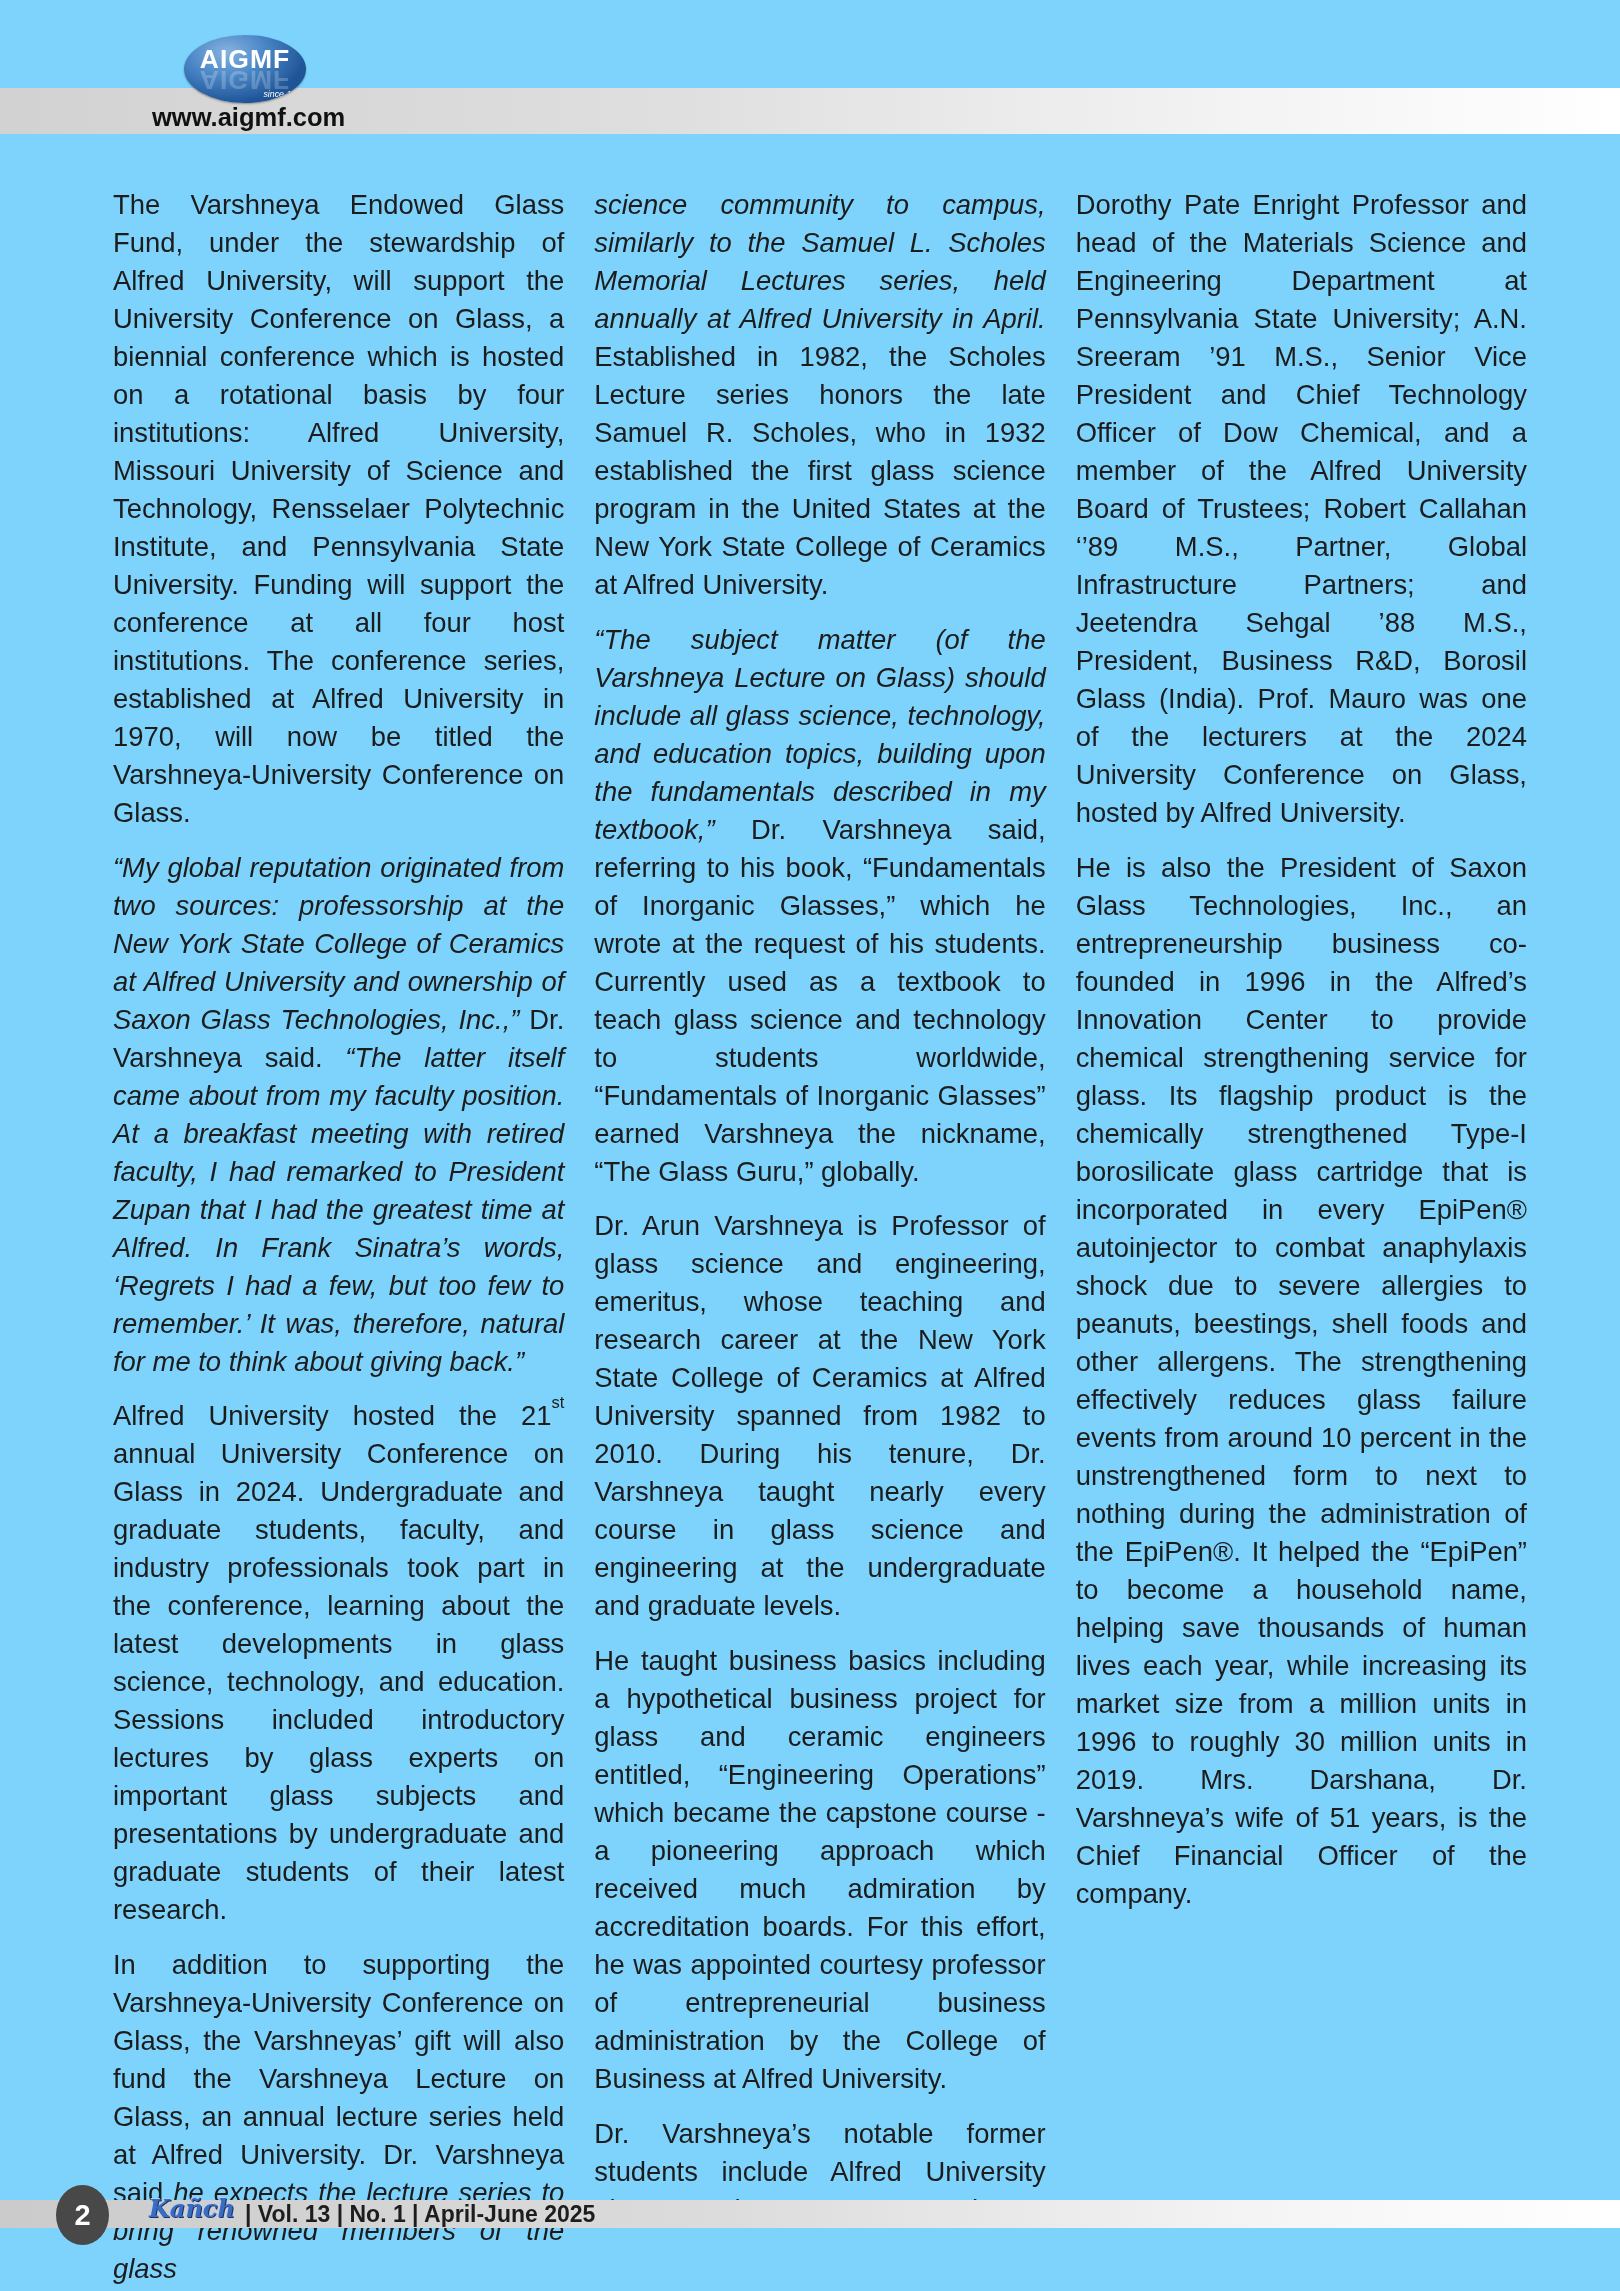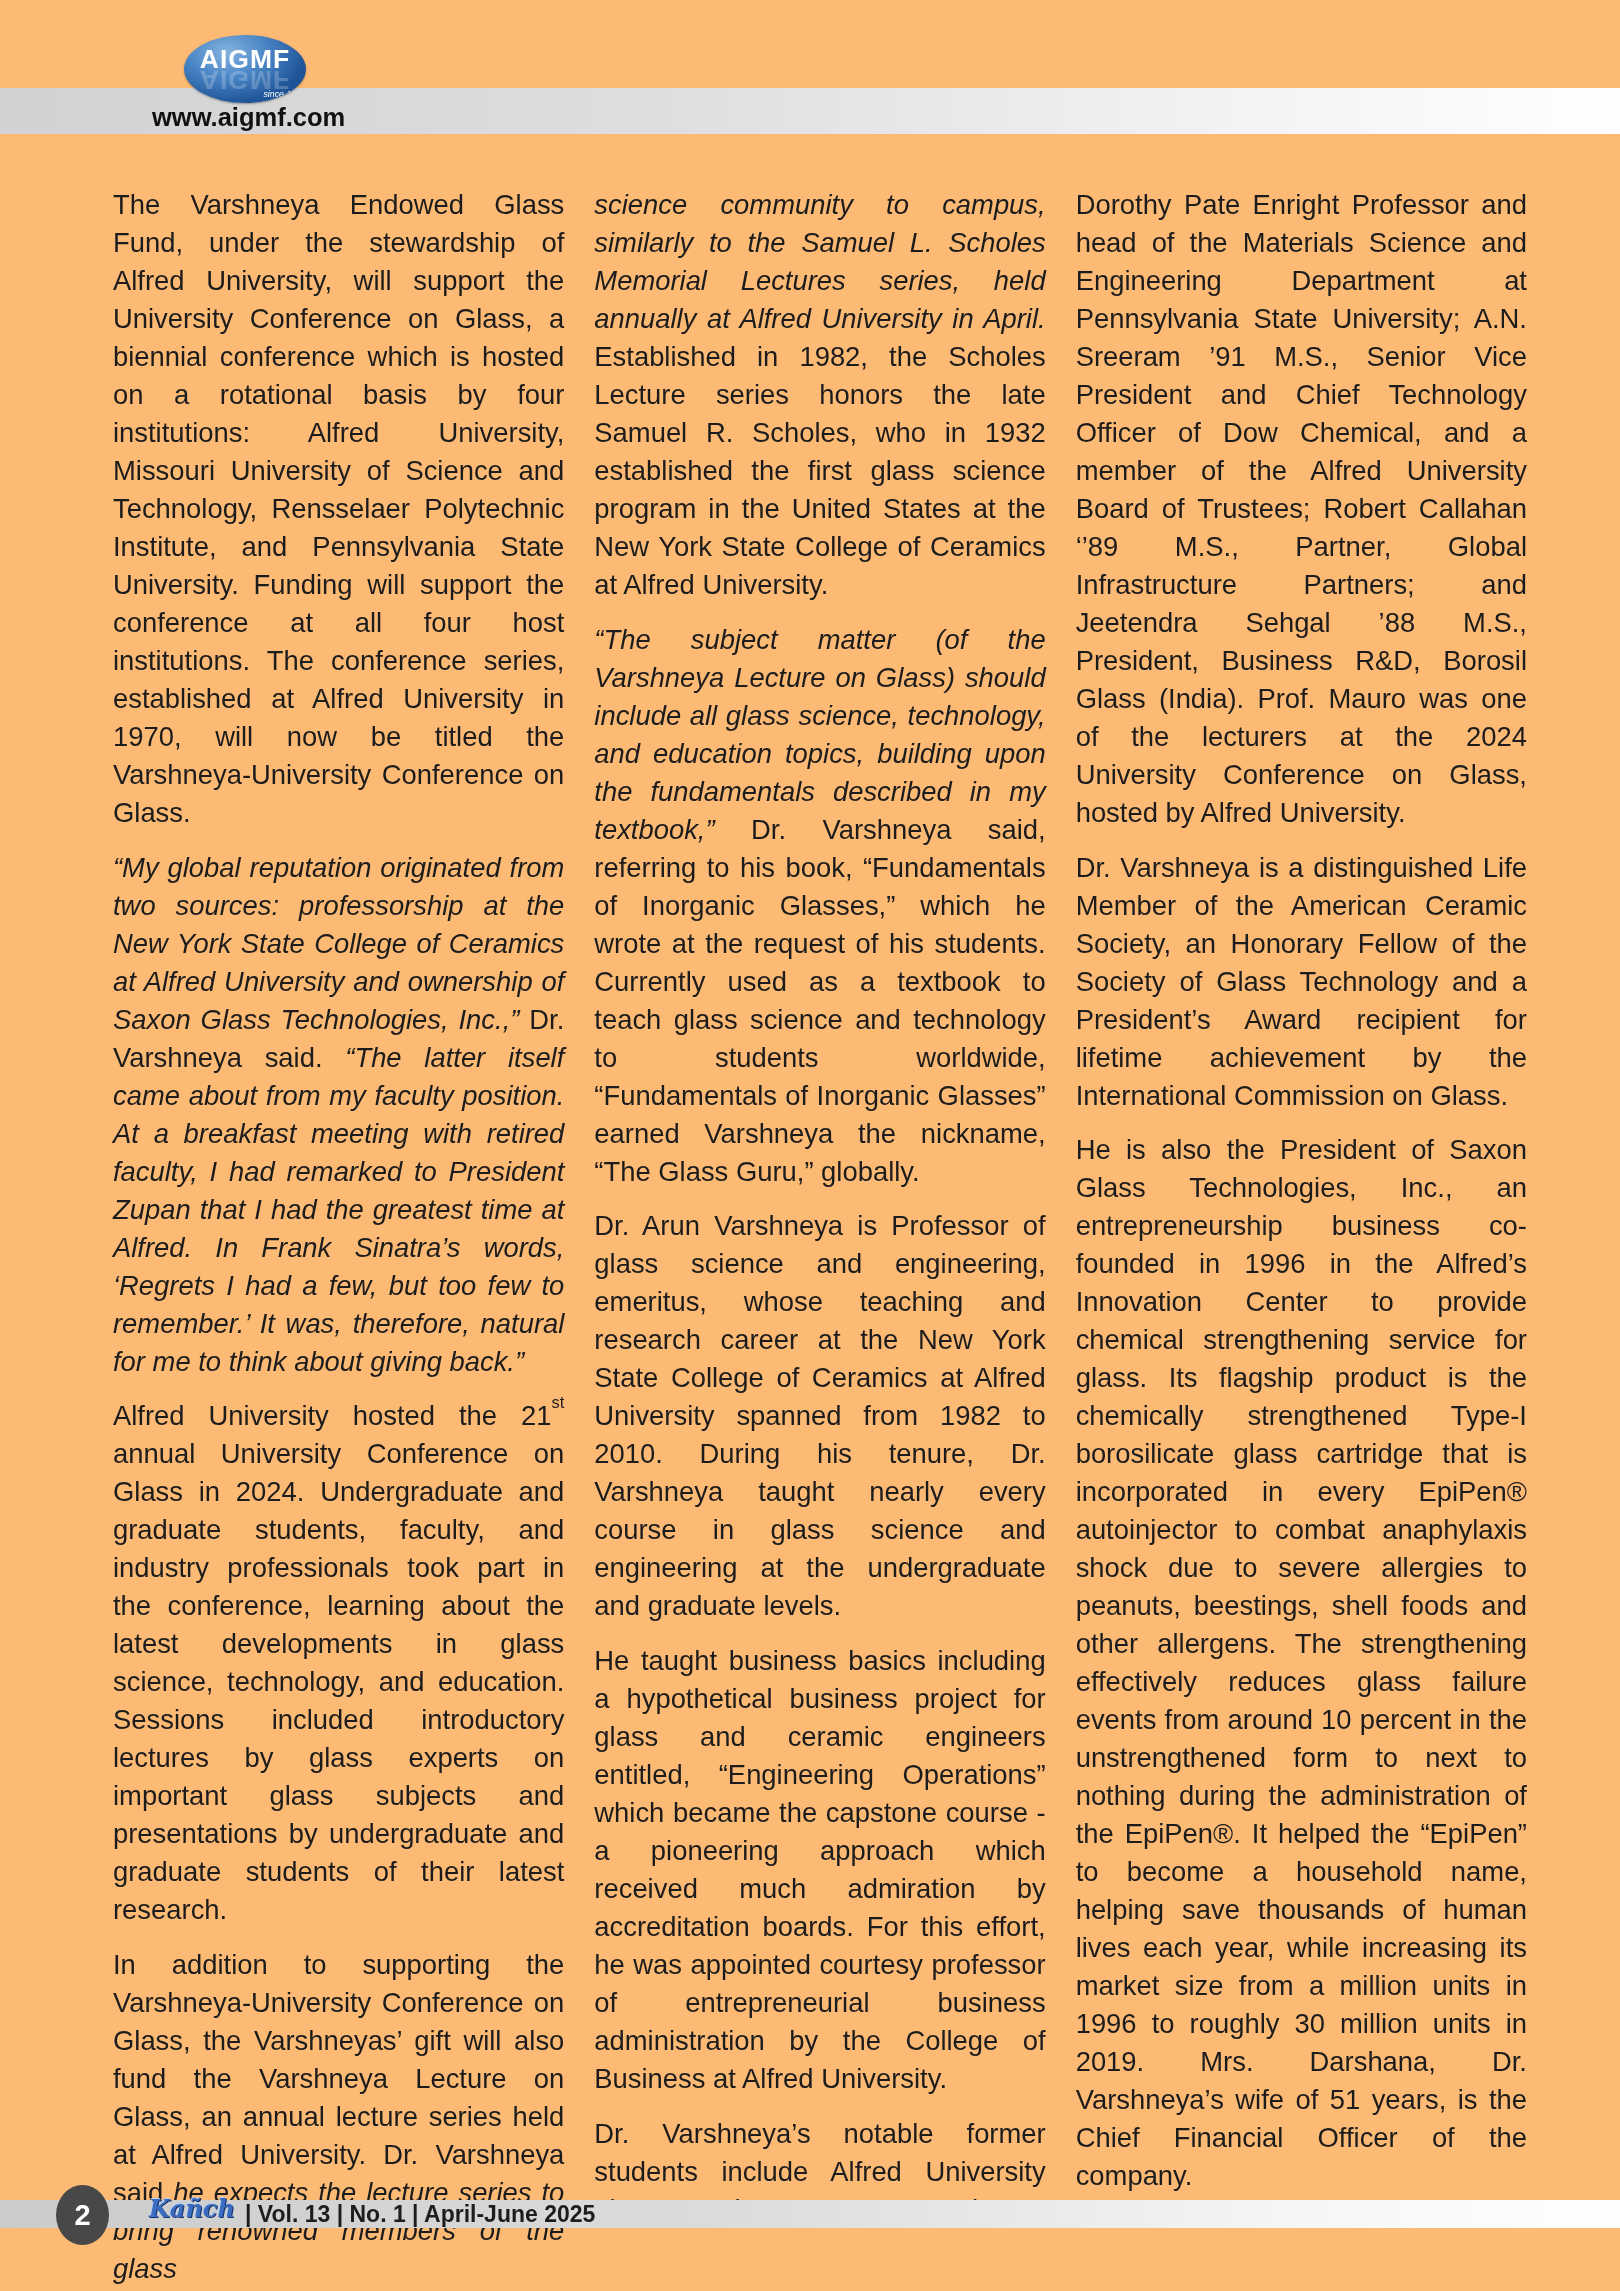--- a/index.html
+++ b/index.html
@@ -1,16 +1,16 @@
 <!DOCTYPE html>
 <html><head>
 <meta charset="utf-8">
 <style>
   html,body{margin:0;padding:0;background:#ffffff;}
-  .page{position:relative;width:1620px;height:2292px;background:#fdba74;overflow:hidden;
+  .page{position:relative;width:1620px;height:2292px;background:#7dd3fc;overflow:hidden;
         font-family:"Liberation Sans",sans-serif;color:#1c1c1c;}
 
   
   .header-band{position:absolute;top:88px;left:0;width:100%;height:46px;
     background:linear-gradient(to right,#d2d2d2 0%,#dedede 40%,#f4f4f4 78%,#ffffff 100%);}
   .logo-oval{position:absolute;top:35px;left:184px;width:122px;height:68px;border-radius:50%;
     background:radial-gradient(ellipse at 35% 25%,#85b3e0 0%,#4a86c6 35%,#205699 70%,#184a87 100%);
     box-shadow:0 1px 2px rgba(0,0,0,.35);overflow:hidden;}
   .logo-main{position:absolute;top:8.8px;left:0;width:100%;text-align:center;
     color:#ffffff;font-weight:bold;font-size:26.5px;letter-spacing:1px;}
@@ -64,21 +64,20 @@
       </div>
       <div class="col">
         <p><span class="i">science community to campus, similarly to the Samuel L. Scholes Memorial Lectures series, held annually at Alfred University in April.</span><span class="r"> Established in 1982, the Scholes Lecture series honors the late Samuel R. Scholes, who in 1932 established the first glass science program in the United States at the New York State College of Ceramics at Alfred University.</span></p>
         <p><span class="i">“The subject matter (of the Varshneya Lecture on Glass) should include all glass science, technology, and education topics, building upon the fundamentals described in my textbook,”</span><span class="r"> Dr. Varshneya said, referring to his book, “Fundamentals of Inorganic Glasses,” which he wrote at the request of his students. Currently used as a textbook to teach glass science and technology to students worldwide, “Fundamentals of Inorganic Glasses” earned Varshneya the nickname, “The Glass Guru,” globally.</span></p>
         <p><span class="r">Dr. Arun Varshneya is Professor of glass science and engineering, emeritus, whose teaching and research career at the New York State College of Ceramics at Alfred University spanned from 1982 to 2010. During his tenure, Dr. Varshneya taught nearly every course in glass science and engineering at the undergraduate and graduate levels.</span></p>
         <p><span class="r">He taught business basics including a hypothetical business project for glass and ceramic engineers entitled, “Engineering Operations” which became the capstone course - a pioneering approach which received much admiration by accreditation boards. For this effort, he was appointed courtesy professor of entrepreneurial business administration by the College of Business at Alfred University.</span></p>
         <p><span class="r">Dr. Varshneya’s notable former students include Alfred University alumnus John Mauro ’01, ’06 PhD,</span></p>
       </div>
       <div class="col">
         <p><span class="r">Dorothy Pate Enright Professor and head of the Materials Science and Engineering Department at Pennsylvania State University; A.N. Sreeram ’91 M.S., Senior Vice President and Chief Technology Officer of Dow Chemical, and a member of the Alfred University Board of Trustees; Robert Callahan ‘’89 M.S., Partner, Global Infrastructure Partners; and Jeetendra Sehgal ’88 M.S., President, Business R&amp;D, Borosil Glass (India). Prof. Mauro was one of the lecturers at the 2024 University Conference on Glass, hosted by Alfred University.</span></p>
-        <p><span class="r">Dr. Varshneya is a distinguished Life Member of the American Ceramic Society, an Honorary Fellow of the Society of Glass Technology and a President’s Award recipient for lifetime achievement by the International Commission on Glass.</span></p>
         <p><span class="r">He is also the President of Saxon Glass Technologies, Inc., an entrepreneurship business co-founded in 1996 in the Alfred’s Innovation Center to provide chemical strengthening service for glass. Its flagship product is the chemically strengthened Type-I borosilicate glass cartridge that is incorporated in every EpiPen® autoinjector to combat anaphylaxis shock due to severe allergies to peanuts, beestings, shell foods and other allergens. The strengthening effectively reduces glass failure events from around 10 percent in the unstrengthened form to next to nothing during the administration of the EpiPen®. It helped the “EpiPen” to become a household name, helping save thousands of human lives each year, while increasing its market size from a million units in 1996 to roughly 30 million units in 2019. Mrs. Darshana, Dr. Varshneya’s wife of 51 years, is the Chief Financial Officer of the company.</span></p>
       </div>
     </div>
 
   <div class="footer-band"></div>
 
   <div class="page-circle">
     <span>2</span>
   </div>
 

